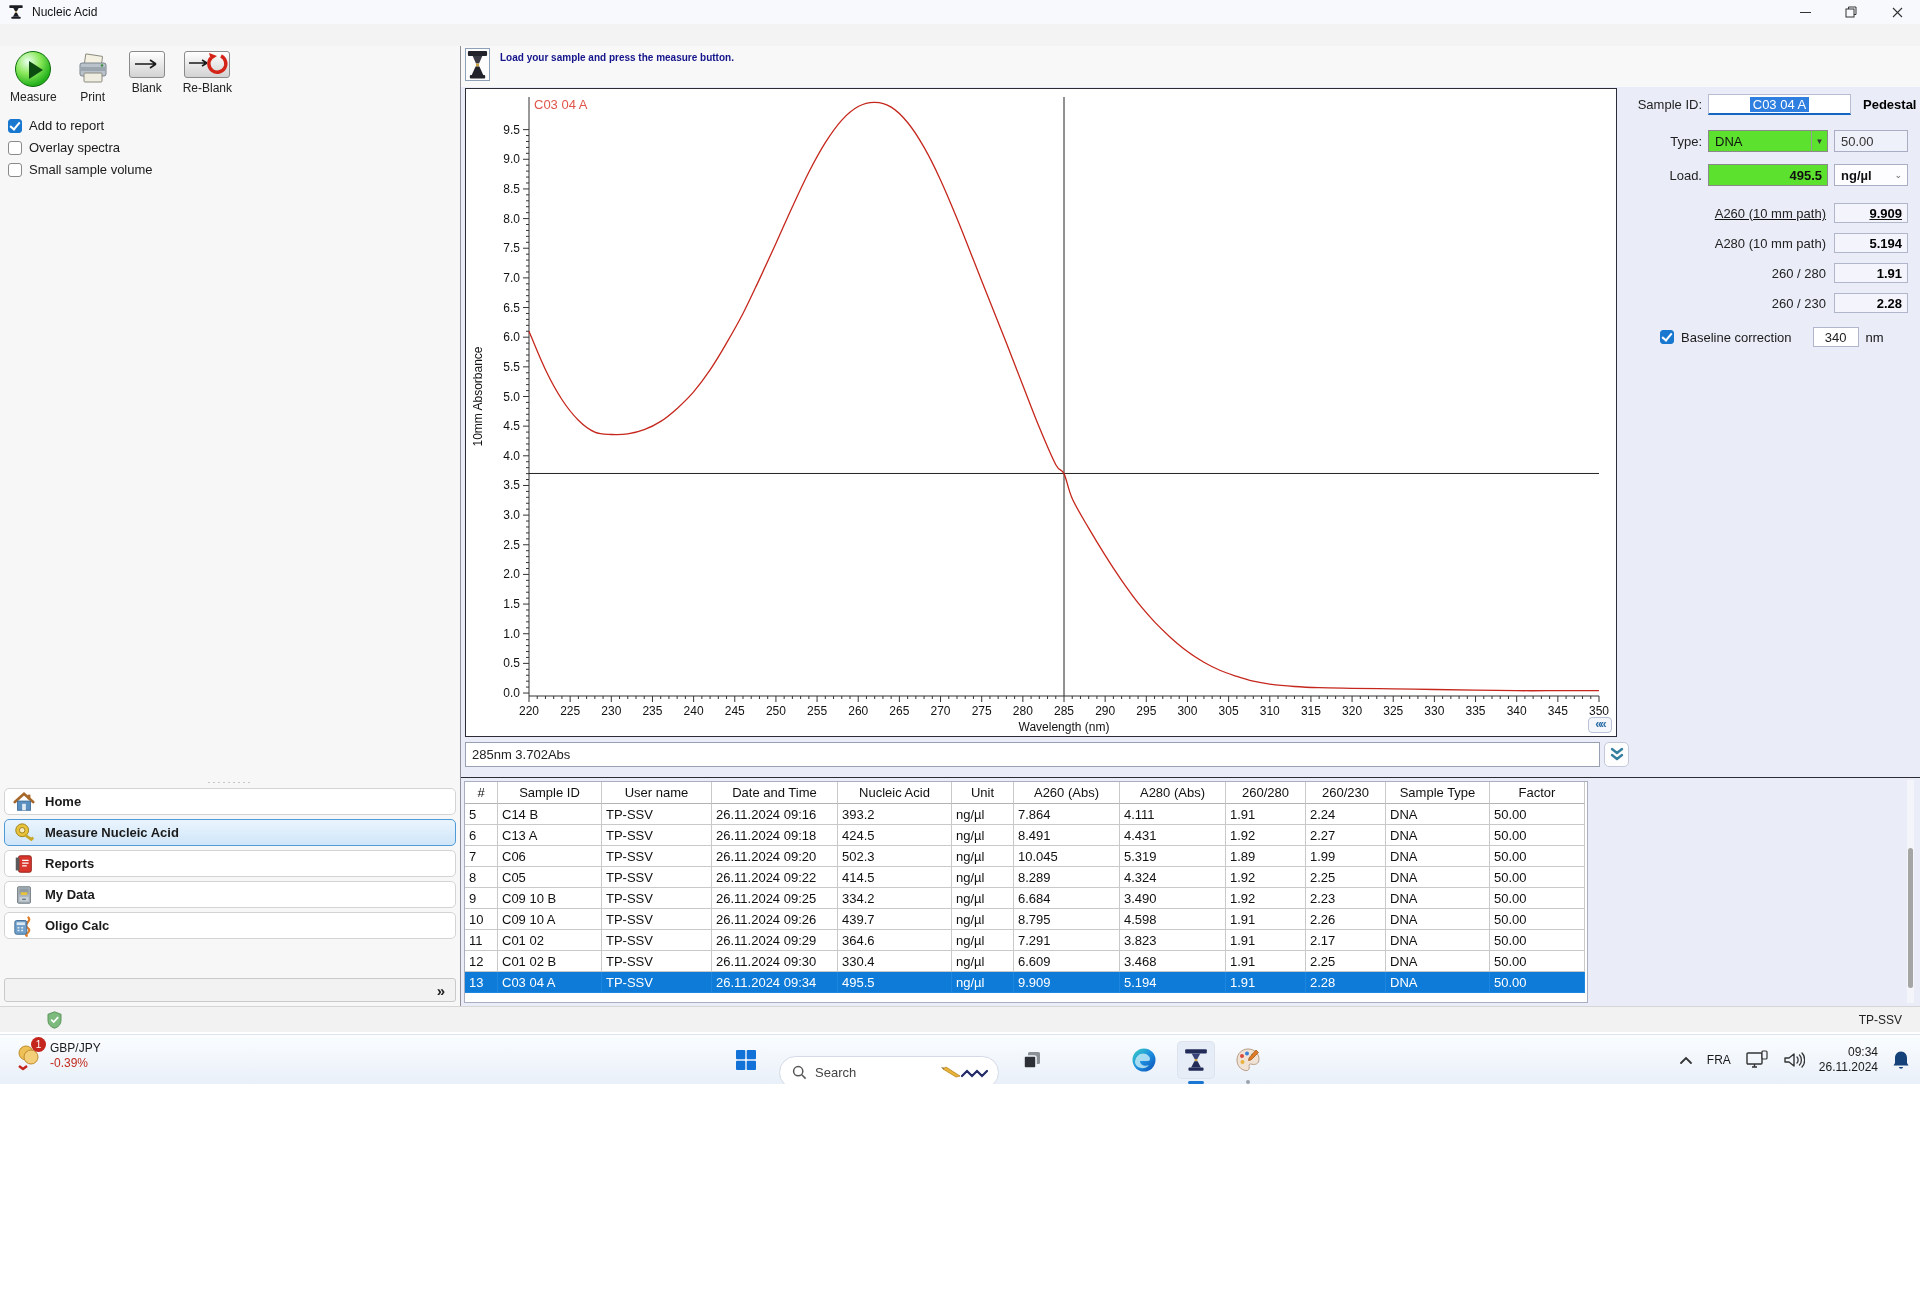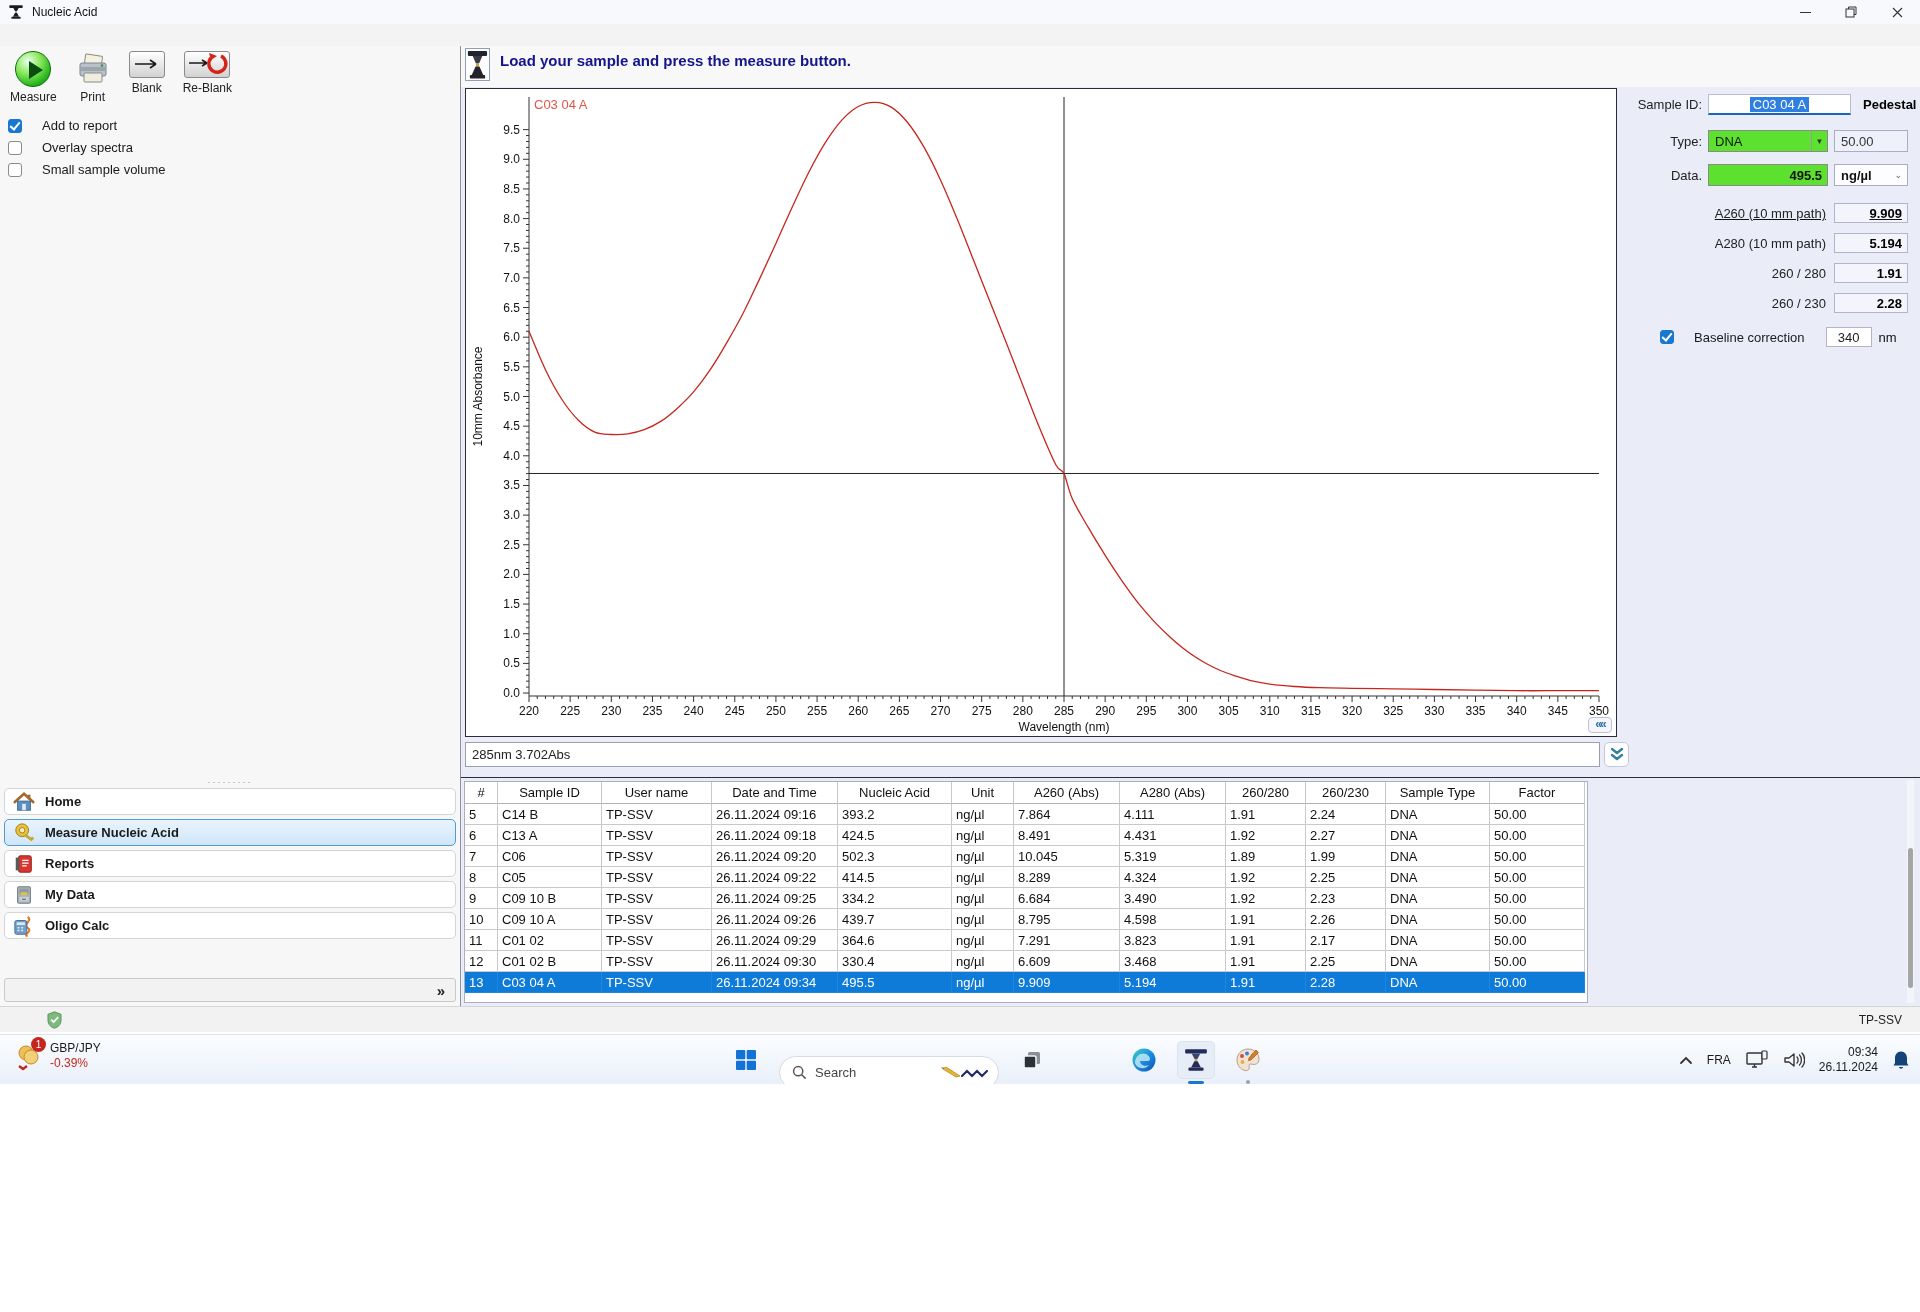--- a/index.html
+++ b/index.html
@@ -28,21 +28,21 @@
   .tool-btn { display:flex; flex-direction:column; align-items:center; gap:3px; padding:3px 4px; }
   .tool-btn span.lbl { font-size:12px; color:#222; }
   .measure-circle { width:36px; height:36px; border-radius:50%;
         background:radial-gradient(circle at 35% 28%, #eafff0, #8ae85a 38%, #27b41e 72%, #0a7a0c);
         border:1px solid #0a6e0a; position:relative; }
   .measure-circle .tri { position:absolute; left:13px; top:9px; width:0; height:0;
         border-left:14px solid #0b4d10; border-top:9px solid transparent; border-bottom:9px solid transparent; }
   .blank-rect { width:36px; height:27px; border-radius:3px; border:1px solid #8a8a8a;
         background:linear-gradient(#ffffff,#d2d2d2); position:relative; }
   .chk-group { position:absolute; left:8px; top:72px; display:flex; flex-direction:column; gap:7px; }
-  .chk { display:flex; align-items:center; gap:20px; font-size:13px; color:#1a1a1a; }
+  .chk { display:flex; align-items:center; gap:7px; font-size:13px; color:#1a1a1a; }
   .chk .box { width:14px; height:14px; border:1px solid #8a8a8a; border-radius:3px; background:#fff;
               display:flex; align-items:center; justify-content:center; }
   .chk .box.checked { background:#1878d0; border-color:#1878d0; }
   .chk .box.checked::after { content:""; width:4px; height:8px; border:solid #fff; border-width:0 2px 2px 0;
               transform:rotate(40deg); margin-top:-2px; }
 
   .splitter-dots { position:absolute; left:0; top:733px; width:100%; text-align:center; font-size:9px;
                    color:#8a8a8a; letter-spacing:2px; line-height:6px; }
   .nav { position:absolute; left:4px; top:742px; width:452px; display:flex; flex-direction:column; gap:4px; }
   .nav-item { height:27px; background:#fff; border:1px solid #d4d4d4; border-radius:5px;
@@ -56,21 +56,21 @@
   .statusbar { position:absolute; left:0; top:1006px; width:1920px; height:26px; background:#f2f2f2;
                border-top:1px solid #d5d5d5; font-size:12px; color:#222; }
   .statusbar .shield { position:absolute; left:46px; top:4px; width:17px; height:18px; }
   .statusbar .user { position:absolute; right:18px; top:6px; }
 
   
   .right-area { position:absolute; left:461px; top:46px; width:1459px; height:960px; background:#eaedf8; }
   .instruction-bar { position:absolute; left:0; top:0; width:100%; height:41px; background:#f8f8f8;
                      display:flex; align-items:flex-start; }
   .ped-box { width:25px; height:33px; margin:2px 0 0 4px; border:1px solid #8ea0b8; background:#fdfdfd; }
-  .instruction-text { font-size:15px; font-weight:bold; color:#14148c; margin:6px 0 0 10px; }
+  .instruction-text { font-size:10px; font-weight:bold; color:#14148c; margin:6px 0 0 10px; }
 
   .chart-panel { position:absolute; left:4px; top:42px; width:1152px; height:649px; background:#fff;
                  border:1px solid #2c2c36; }
   .chart-collapse-btn { position:absolute; right:4px; bottom:3px; width:24px; height:16px; background:#f4f6fb;
                  border:1px solid #b9c2d6; border-radius:4px; color:#2f6fa8; font-weight:bold; font-size:12px;
                  line-height:13px; text-align:center; letter-spacing:-2px; }
   .readout-bar { position:absolute; left:4px; top:696px; width:1135px; height:25px; background:#fff;
                  border:1px solid #9aa0b4; font-size:13px; color:#222; display:flex; align-items:center; padding-left:6px; }
   .expand-btn { position:absolute; left:1143px; top:696px; width:25px; height:25px; background:#fdfdfe;
                  border:1px solid #c3c9da; border-radius:5px; display:flex; align-items:center; justify-content:center; }
@@ -607,21 +607,21 @@
           <div class="green-field type-dd" style="margin-left:6px">
             <span>DNA</span>
             <span class="dd-arrow">▼</span>
           </div>
           <div class="factor-box" style="margin-left:6px">
             <span>50.00</span>
           </div>
         </div>
 
         <div class="sp-row" style="left:0; top:118px;">
-          <span class="sp-label" style="width:82px">Data.</span>
+          <span class="sp-label" style="width:82px">Load.</span>
           <div class="green-field conc-box" style="margin-left:6px">
             <span>495.5</span>
           </div>
           <div class="unit-dd" style="margin-left:6px">
             <span>ng/µl</span>
             <span class="chev">⌄</span>
           </div>
         </div>
 
         <div class="sp-row" style="left:0; top:157px; width:288px; justify-content:flex-end; gap:8px;text-decoration:underline;">

